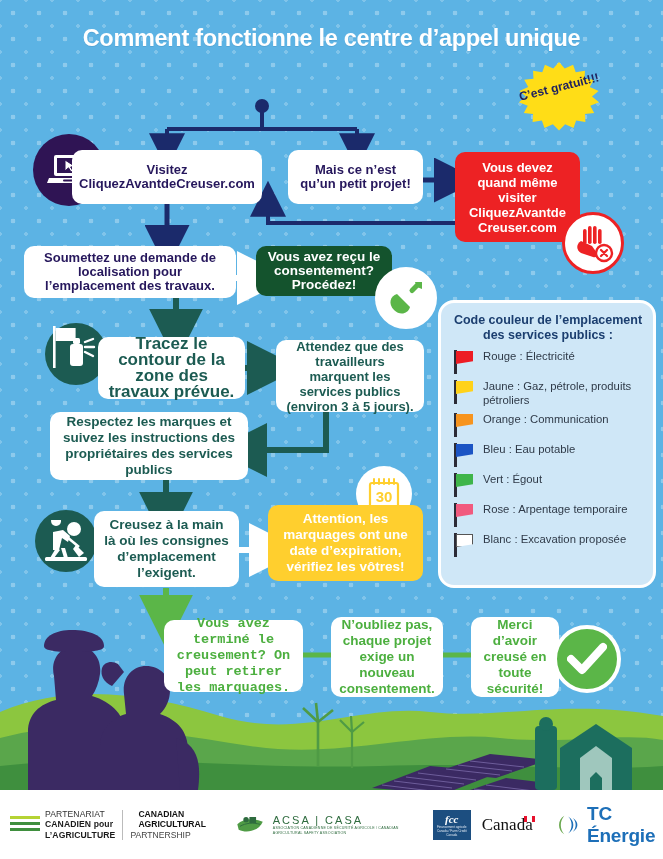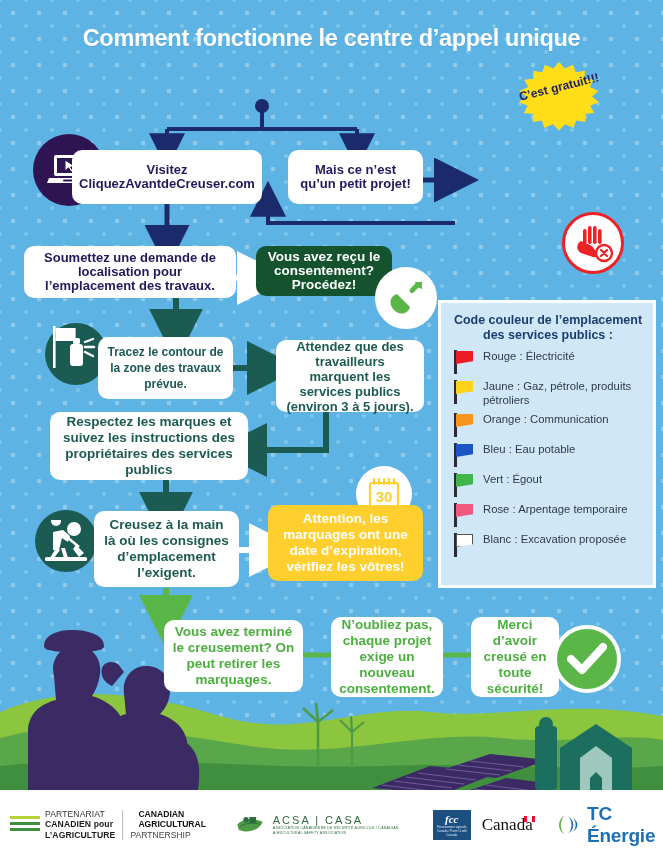--- a/index.html
+++ b/index.html
@@ -84,21 +84,21 @@
   
   .icon-circle {
     position: absolute; border-radius: 50%;
     display: flex; align-items: center; justify-content: center;
   }
   .ring-white { border: 4px solid #ffffff; }
 
   
   #legend {
     left: 438px; top: 300px; width: 218px; height: 288px;
-    background: #cfe7f7; border: 3px solid #ffffff; border-radius: 0;
+    background: #cfe7f7; border: 3px solid #ffffff; border-radius: 16px;
     padding: 10px 10px 6px 12px;
   }
   #legend h3 {
     color: #1b3e6f; font-size: 12.5px; line-height: 15px; text-align: center;
     margin-bottom: 7px; font-weight: bold;
   }
   .lrow { display: flex; align-items: flex-start; margin-bottom: 6px; }
   .flag { width: 22px; min-width: 22px; height: 24px; position: relative; margin-right: 8px; }
   .flag .pole { position: absolute; left: 1px; top: 0; width: 2.5px; height: 24px; background: #2b2b36; }
   .flag .cloth { position: absolute; left: 3px; top: 1px; width: 17px; height: 13px;
@@ -257,20 +257,21 @@
       <path d="M3 27 h40 l2 5 H1 Z" fill="#fff"></path>
       <rect x="17" y="28.5" width="12" height="2" rx="1" fill="#2f1454"></rect>
       <path d="M19 9 L19 20 L22.5 16.8 L25 21 L27 20 L24.6 16 L29 15.4 Z" fill="#fff" stroke="#2f1454" stroke-width="1"></path>
     </svg>
   </div>
 
   <div class="box white" style="left:72px; top:150px; width:190px; height:54px; font-size:13px;">Visitez CliquezAvantdeCreuser.com</div>
 
   <div class="box white" style="left:288px; top:150px; width:135px; height:54px; font-size:13px;">Mais ce n’est qu’un petit projet!</div>
 
+  <div class="box red" style="left:455px; top:152px; width:125px; height:90px; font-size:13px; line-height:15px;">Vous devez quand même visiter CliquezAvantde Creuser.com</div>
 
   <div class="icon-circle" style="left:562px; top:212px; width:62px; height:62px; background:#ffffff; border:3px solid #ed2224;">
     <svg width="42" height="40" viewBox="0 0 42 40">
       <g fill="#ed2224">
         <rect x="11" y="6" width="3.6" height="15" rx="1.8"></rect>
         <rect x="16" y="3" width="3.6" height="18" rx="1.8"></rect>
         <rect x="21" y="3" width="3.6" height="18" rx="1.8"></rect>
         <rect x="26" y="6" width="3.6" height="15" rx="1.8"></rect>
         <path d="M9 18 C4 21 4 27 9 30 L21 34 C24 35 26 33 25 30 L20 23 Z"></path>
       </g>
@@ -298,21 +299,21 @@
       <g fill="#ffffff">
         <rect x="7" y="2" width="2.6" height="42"></rect>
         <path d="M9.6 4 h20 v13 h-20 Z"></path>
         <rect x="24" y="20" width="13" height="22" rx="3"></rect>
         <rect x="27" y="14" width="7" height="6" rx="1.6"></rect>
         <path d="M39 18 l8 -3 M39 23 l9 0 M39 28 l8 4" stroke="#ffffff" stroke-width="2.4" fill="none" stroke-linecap="round"></path>
       </g>
     </svg>
   </div>
 
-  <div class="box white teal-text" style="left:98px; top:337px; width:135px; height:62px; font-size:12px; line-height:16px;">Tracez le contour de la zone des travaux prévue.</div>
+  <div class="box white teal-text" style="left:98px; top:337px; width:147px; height:62px; font-size:17px; line-height:16px;">Tracez le contour de la zone des travaux prévue.</div>
 
   <div class="box white teal-text" style="left:276px; top:340px; width:148px; height:72px; font-size:13px; line-height:15px;">Attendez que des travailleurs marquent les services publics (environ 3 à 5 jours).</div>
 
   <div class="box white teal-text" style="left:50px; top:412px; width:198px; height:68px; font-size:13.5px; line-height:16px;">Respectez les marques et suivez les instructions des propriétaires des services publics</div>
 
   <div class="icon-circle" style="left:35px; top:510px; width:62px; height:62px; background:#1c5b52;">
     <svg width="46" height="42" viewBox="0 0 46 42">
       <g fill="#ffffff">
         <circle cx="31" cy="9" r="7"></circle>
         <path d="M13 6 a5 5 0 1 1 0.1 0 Z"></path>
@@ -337,21 +338,21 @@
         <line x1="18" y1="3" x2="18" y2="8"></line>
           <line x1="23" y1="3" x2="23" y2="8"></line>
         <line x1="28" y1="3" x2="28" y2="8"></line>
       </g>
       <text x="18" y="26" text-anchor="middle" font-family="Liberation Sans, sans-serif" font-size="15" font-weight="bold" fill="#ffcf2e">30</text>
     </svg>
   </div>
 
   <div class="box yellow" style="left:268px; top:505px; width:155px; height:76px; font-size:13.5px; line-height:16px;">Attention, les marquages ont une date d’expiration, vérifiez les vôtres!</div>
 
-  <div class="box greentext" style="left:164px; top:620px; width:139px; height:72px; font-size:13.5px; line-height:16px;">Vous avez terminé le creusement? On peut retirer les marquages.</div>
+  <div class="box greentext" style="left:164px; top:620px; width:139px; height:72px; font-size:13.5px; line-height:16px;font-family:Liberation Mono, monospace;">Vous avez terminé le creusement? On peut retirer les marquages.</div>
 
   <div class="box greentext" style="left:471px; top:617px; width:88px; height:80px; font-size:13.5px; line-height:16px;">Merci d’avoir creusé en toute sécurité!</div>
 
   <div class="box greentext" style="left:331px; top:617px; width:112px; height:80px; font-size:13.5px; line-height:16px;">N’oubliez pas, chaque projet exige un nouveau consentement.</div>
 
   <div class="icon-circle ring-white" style="left:553px; top:625px; width:68px; height:68px; background:#5bb648;">
     <svg width="40" height="34" viewBox="0 0 40 34">
       <path d="M4 17 L15 28 L36 5" stroke="#ffffff" stroke-width="8" fill="none" stroke-linecap="round" stroke-linejoin="round"></path>
     </svg>
   </div>

